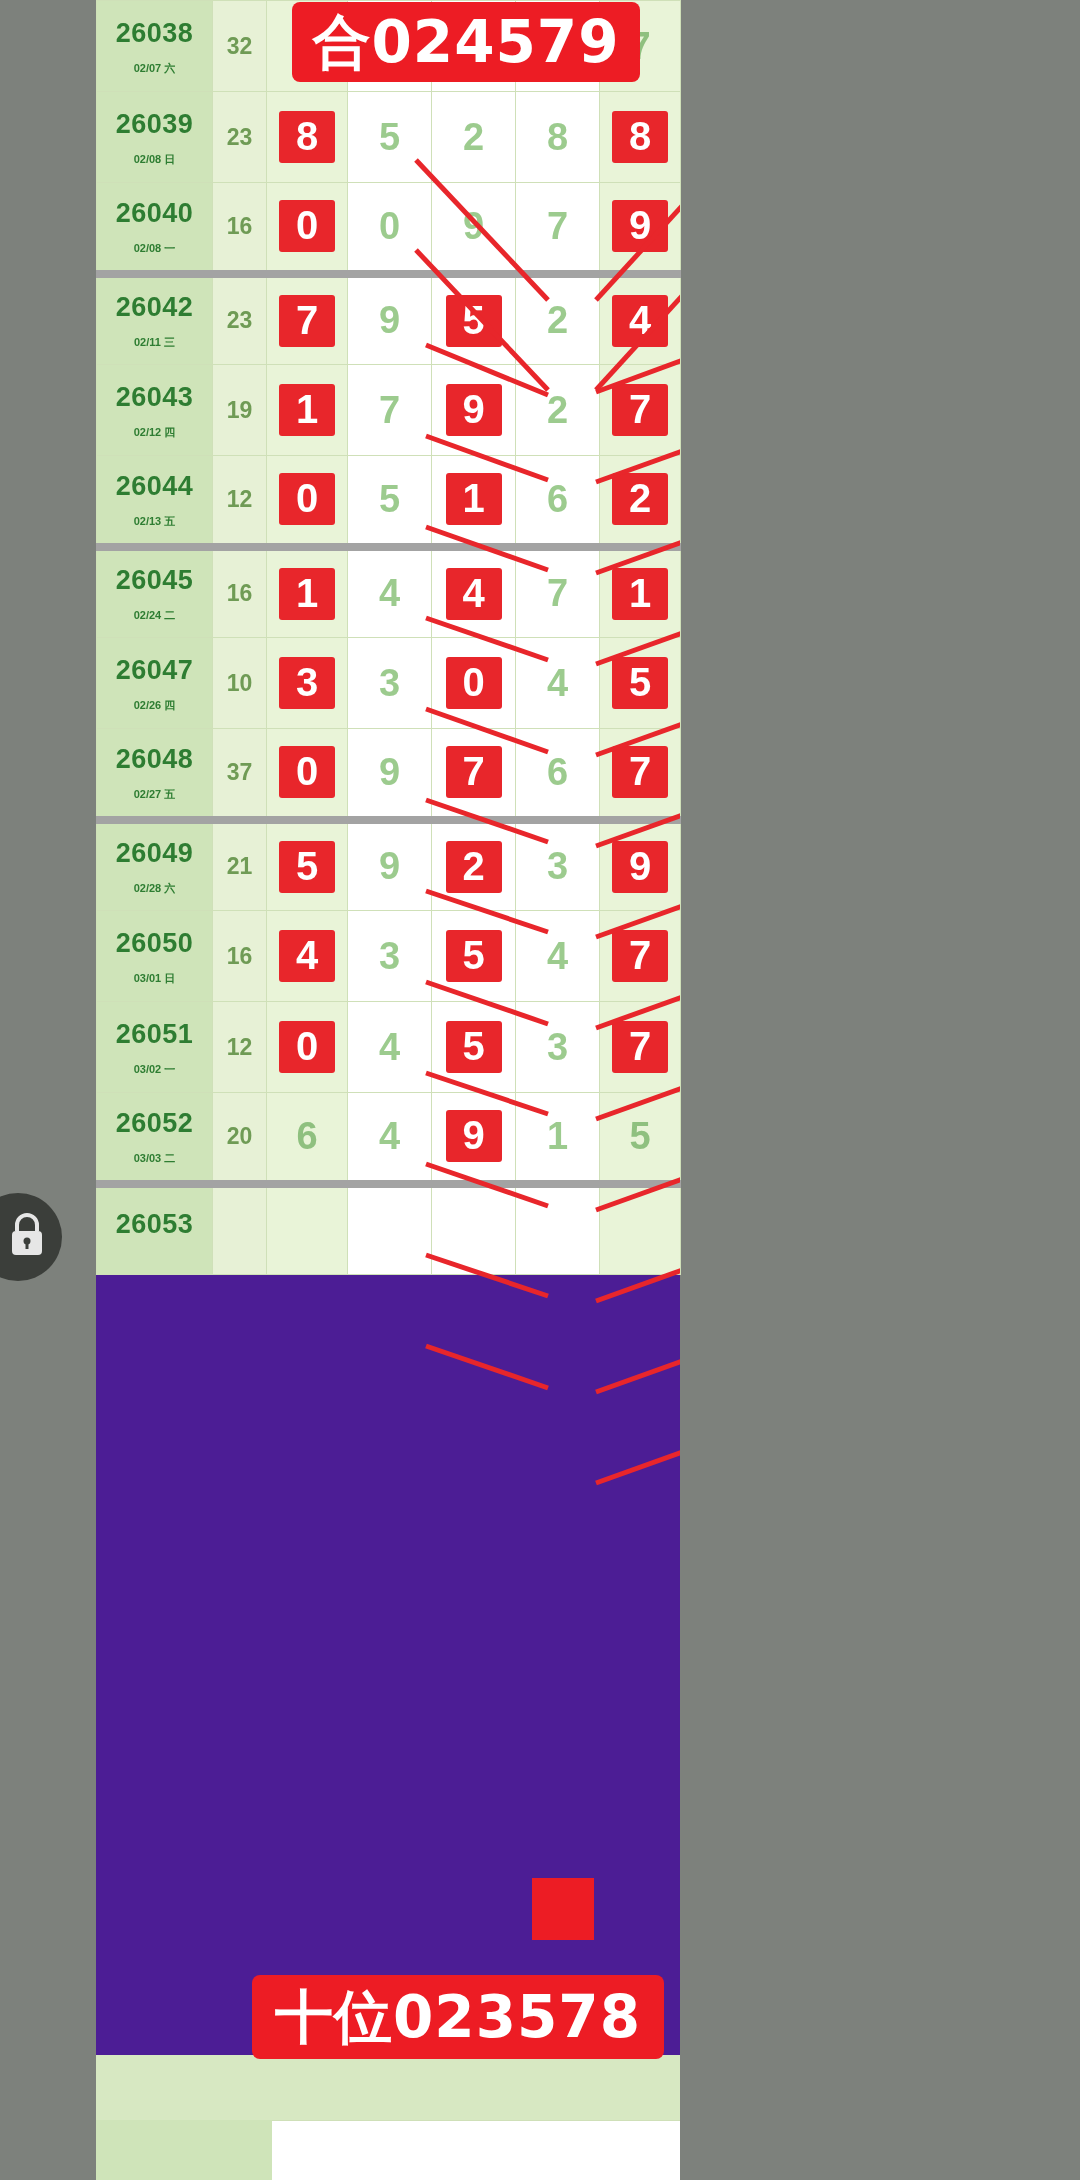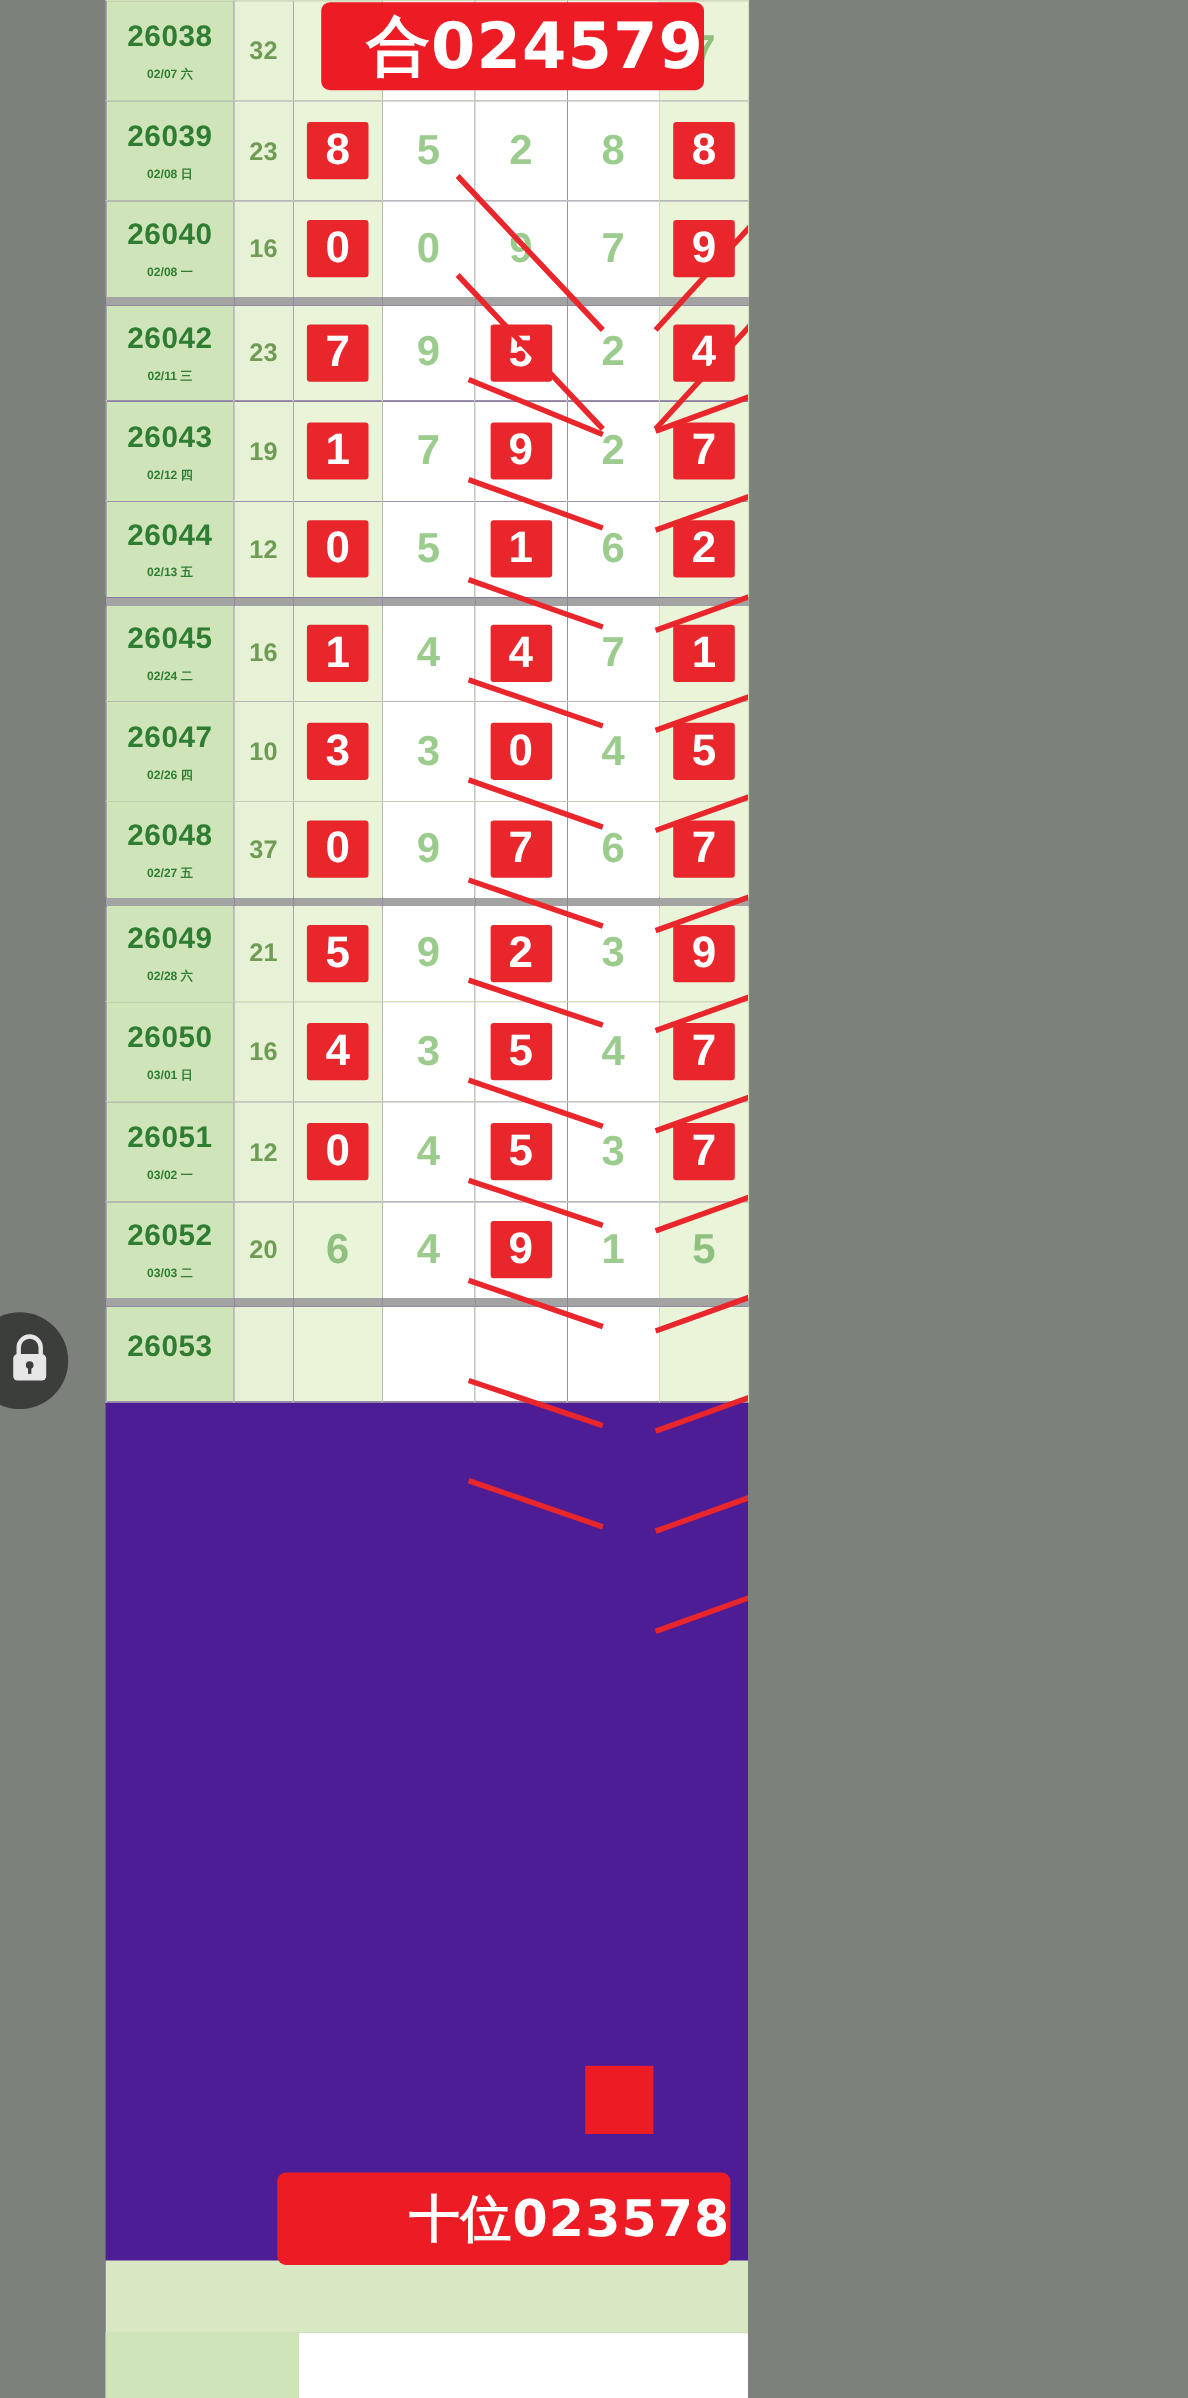--- a/index.html
+++ b/index.html
@@ -120,40 +120,40 @@
     width: 584px; height: 2180px;
     pointer-events: none;
   }
 
   
   .banner {
     position: absolute;
     background: #ed1c24;
     color: #fff;
     font-weight: bold;
-    text-align: right;
+    text-align: center;
     border-radius: 8px;
     font-family: "DejaVu Sans", sans-serif;
     letter-spacing: 1px;
   }
   #banner-top {
     left: 196px;
     top: 2px;
     width: 348px;
     height: 80px;
     line-height: 80px;
     font-size: 58px;
   }
   #banner-bottom {
     left: 156px;
     top: 1975px;
     width: 412px;
     height: 84px;
     line-height: 84px;
-    font-size: 46px;
+    font-size: 58px;
   }
   
   #pending-marker {
     position: absolute;
     left: 436px;
     top: 1878px;
     width: 62px;
     height: 62px;
     background: #ed1c24;
   }

